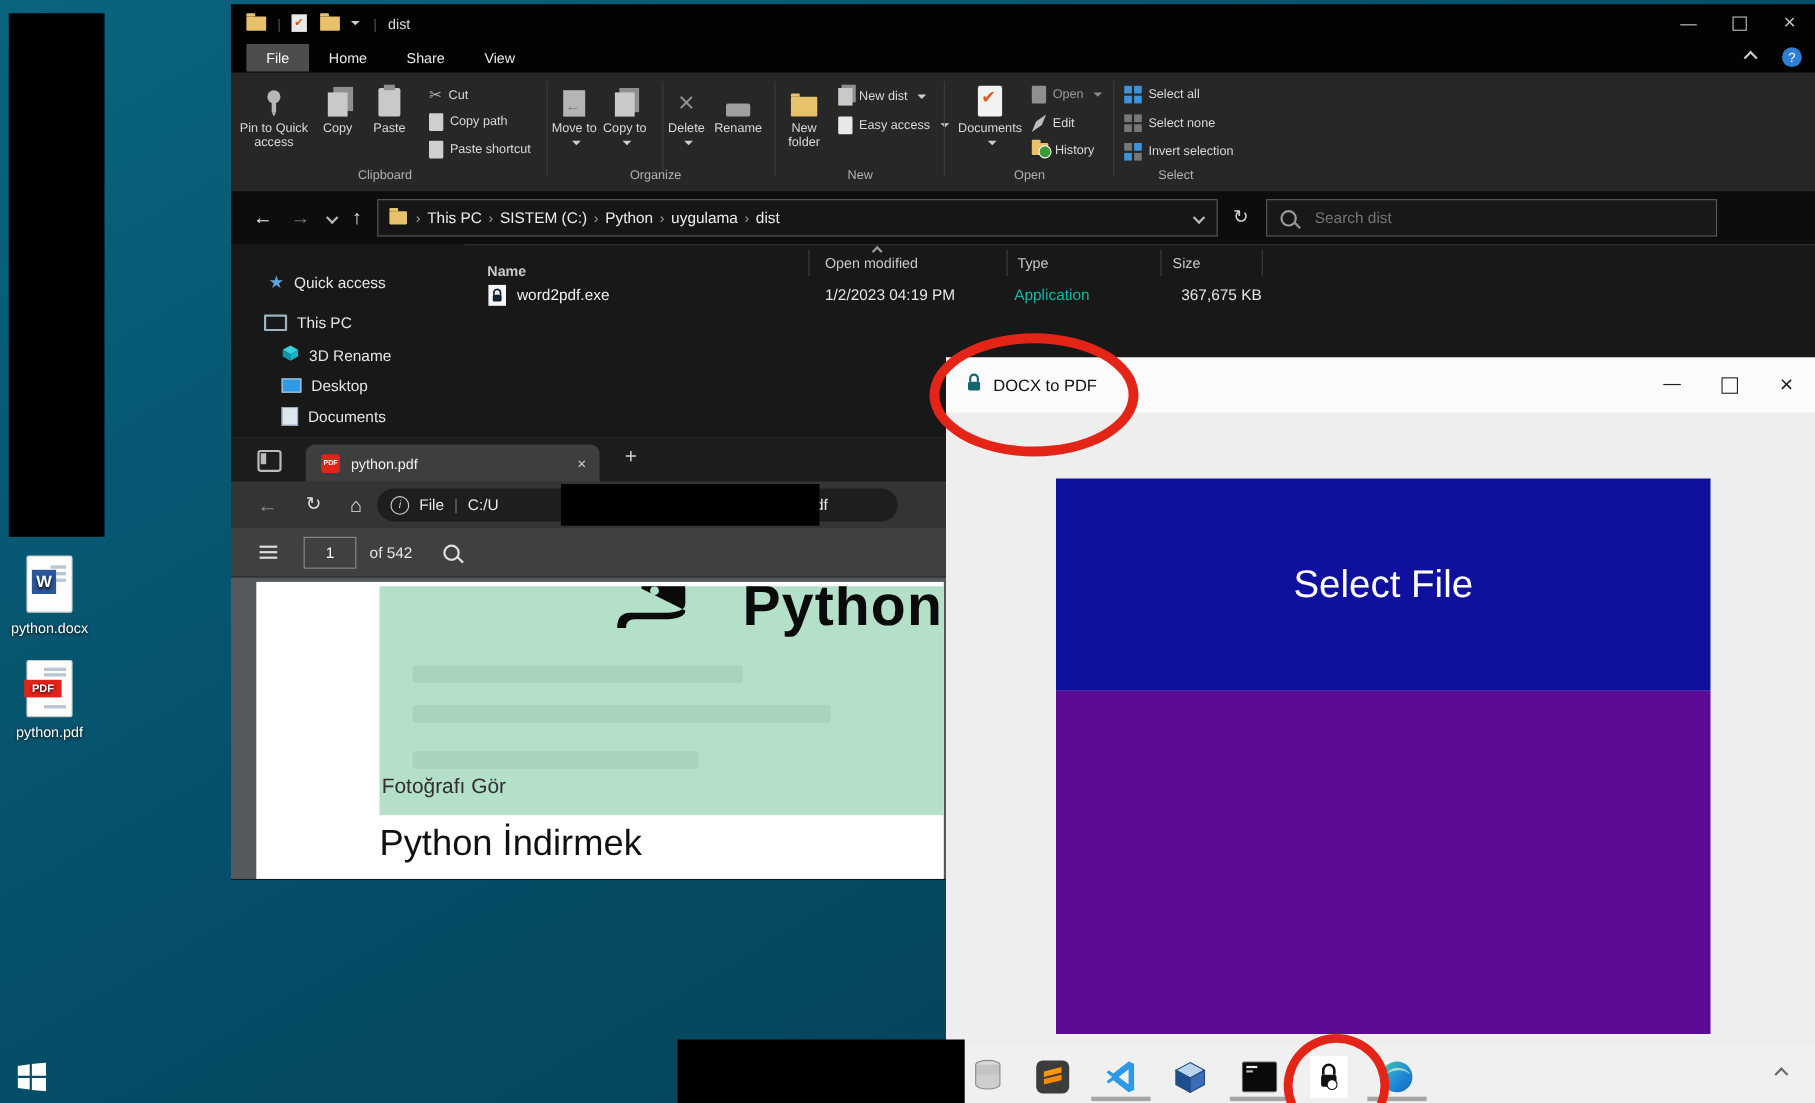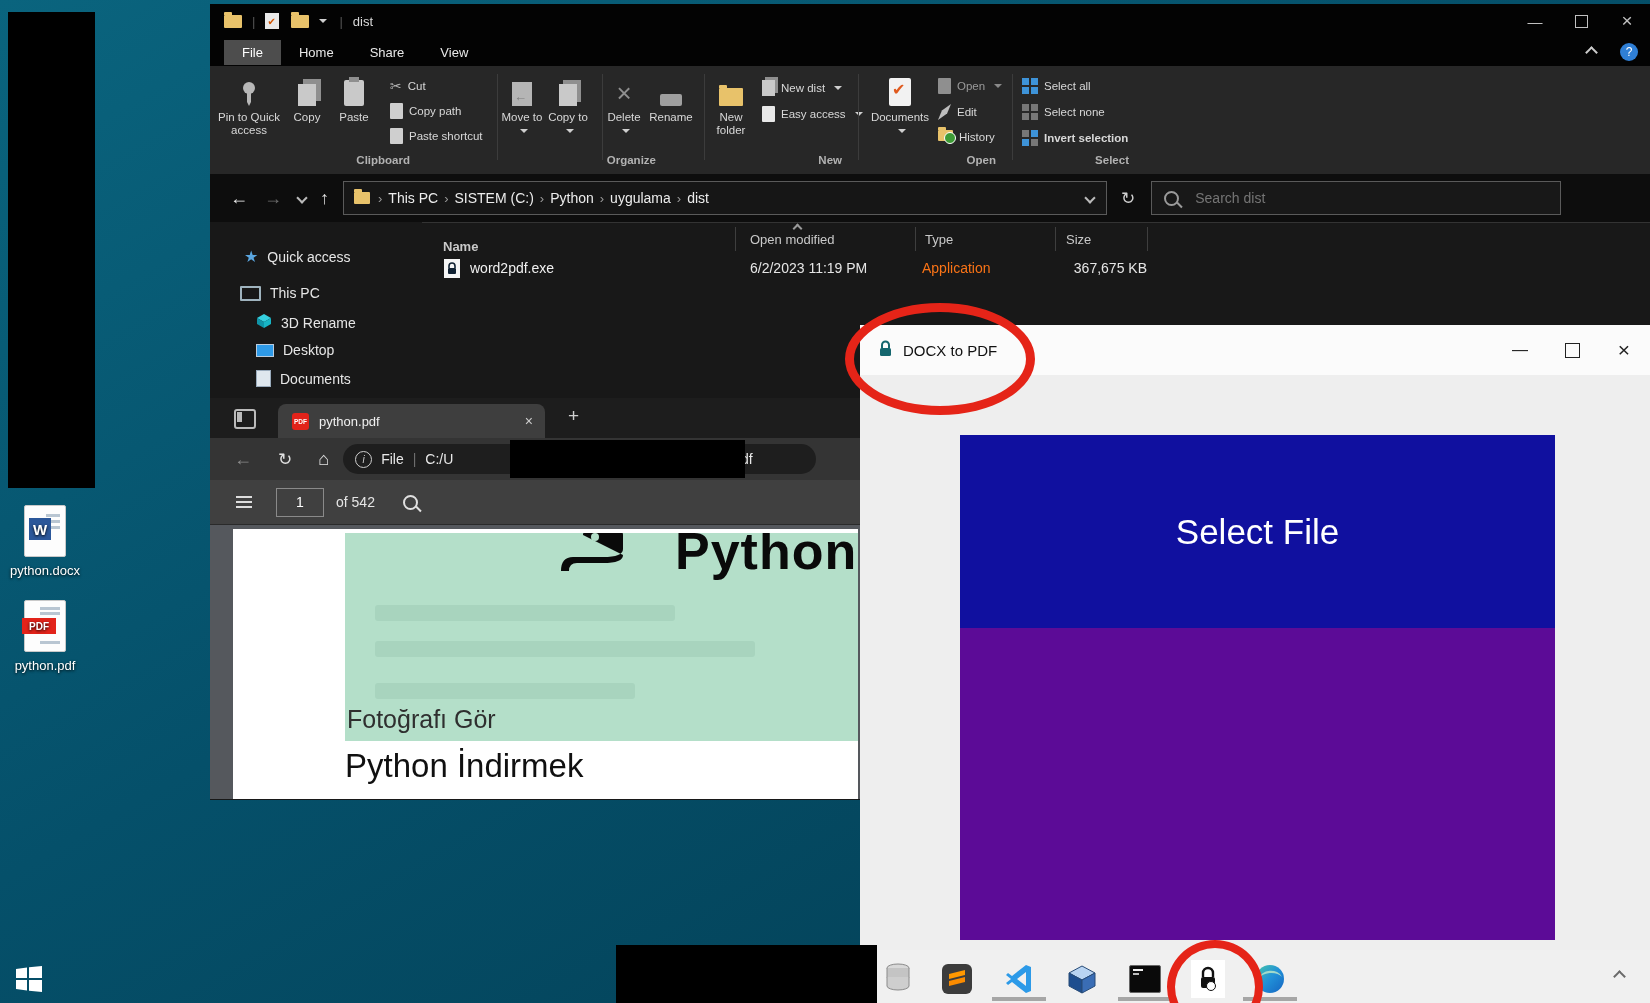--- a/index.html
+++ b/index.html
@@ -13,21 +13,21 @@
   .xtitle{left:0;top:0;width:100%;height:34px;background:#030303;display:flex;align-items:center;color:#d8d8d8;font-size:13px;}
   .wctl{width:46px;height:34px;display:flex;align-items:center;justify-content:center;color:#c0c0c0;font-size:15px;}
   .menubar{left:0;top:34px;width:100%;height:28px;background:#030303;color:#e8e8e8;font-size:13px;display:flex;align-items:center;}
   .mtab{padding:5px 18px;}
   .mtab.file{background:#4d4d4d;color:#fff;margin-left:14px;}
   .ribbon{left:0;top:62px;width:100%;height:108px;background:#272727;}
   .rbtn{position:absolute;top:6px;height:84px;text-align:center;color:#d8d8d8;font-size:11.5px;line-height:13px;}
   .ric{height:34px;display:flex;align-items:flex-end;justify-content:center;margin-bottom:5px;}
   .rsmall{position:absolute;display:flex;align-items:center;gap:6px;color:#d8d8d8;font-size:11.5px;white-space:nowrap;}
   .rsep{position:absolute;top:8px;width:1px;height:86px;background:#3c3c3c;}
-  .rgroup{position:absolute;top:88px;width:120px;text-align:right;color:#b2b2b2;font-size:11.5px;font-weight:bold;}
+  .rgroup{position:absolute;top:88px;width:120px;text-align:center;color:#b2b2b2;font-size:11.5px;}
   .caret{display:inline-block;width:0;height:0;border-left:4px solid transparent;border-right:4px solid transparent;border-top:4px solid #cfcfcf;margin-left:3px;vertical-align:middle;}
   .chev-up{display:inline-block;width:7px;height:7px;border-left:2px solid #ccc;border-top:2px solid #ccc;transform:rotate(45deg);}
   .chev-dn{display:inline-block;width:6px;height:6px;border-left:2px solid #bbb;border-bottom:2px solid #bbb;transform:rotate(-45deg);}
   .folder{display:inline-block;width:18px;height:13px;background:#e8c26a;border-radius:1px;position:relative;}
   .folder:before{content:"";position:absolute;top:-3px;left:0;width:8px;height:3px;background:#e8c26a;border-radius:1px 1px 0 0;}
   .addr{left:0;top:170px;width:100%;height:48px;background:#0d0d0d;display:flex;align-items:center;color:#dadada;}
   .crumb{font-size:14px;color:#ececec;padding:0 6px;}
   .crumb-sep{color:#9a9a9a;font-size:13px;}
   .hdrrow{position:absolute;top:218px;left:212px;right:0;height:32px;border-top:1px solid #333;color:#c9c9c9;font-size:13px;}
   .hsep{position:absolute;top:4px;width:1px;height:24px;background:#3e3e3e;}
@@ -244,21 +244,21 @@
         </div>
       <div class="rsmall" style="left:812px;top:38px;">
           <span class="gr4">
             <i class="off"></i>
             <i class="off"></i>
             <i class="off"></i>
             <i class="off"></i>
           </span>
           <span>Select none</span>
         </div>
-      <div class="rsmall" style="left:812px;top:64px;font-weight:bold;">
+      <div class="rsmall" style="left:812px;top:64px;">
           <span class="gr4">
             <i class="off"></i>
             <i></i>
             <i></i>
             <i class="off"></i>
           </span>
           <span>Invert selection</span>
         </div>
       <div class="rgroup" style="left:80px;">Clipboard</div>
       <div class="rgroup" style="left:326px;">Organize</div>
@@ -307,22 +307,22 @@
     </div>
 
     <div class="abs filerow">
       <span style="position:absolute;left:22px;top:3px;width:16px;height:19px;background:#f5f5f5;display:flex;align-items:center;justify-content:center;">
           <svg width="10" height="13">
             <path d="M2 6 v-2 a3 3 0 0 1 6 0 v2" fill="none" stroke="#123" stroke-width="1.6"></path>
             <rect x="1" y="6" width="8" height="6" rx="1" fill="#123"></rect>
           </svg>
         </span>
       <span style="position:absolute;left:48px;top:4px;">word2pdf.exe</span>
-      <span style="position:absolute;left:328px;top:4px;color:#e6e6e6;">6/2/2023 11:19 PM</span>
-      <span style="position:absolute;left:500px;top:4px;color:#f97316;text-align:right;">Application</span>
+      <span style="position:absolute;left:328px;top:4px;color:#e6e6e6;">1/2/2023 04:19 PM</span>
+      <span style="position:absolute;left:500px;top:4px;color:#14b8a6;text-align:right;">Application</span>
       <span style="position:absolute;left:633px;top:4px;width:92px;text-align:right;color:#e6e6e6;">367,675 KB</span>
     </div>
 
     <div class="sbitem" style="left:34px;top:243px;">
         <span style="color:#5aa6e0;font-size:16px;">★</span>
         <span>Quick access</span>
       </div>
     <div class="sbitem" style="left:30px;top:281px;">
         <span style="width:17px;height:11px;border:2px solid #9fb3be;border-radius:1px;"></span>
         <span>This PC</span>
@@ -383,21 +383,21 @@
       <div class="mint">
         <svg width="120" height="44" style="position:absolute;left:208px;top:-6px;">
           <path d="M30 8 q0 -8 20 -8 q20 0 20 8 l0 14 q0 8 -20 8 l-30 0 q-12 0 -12 14 l8 0 q0 -8 8 -8 l26 0 q20 0 20 -8" fill="#0a0a0a"></path>
           <circle cx="42" cy="10" r="4" fill="#b4dfc9"></circle>
         </svg>
         <span style="position:absolute;left:330px;top:-12px;font-size:52px;font-weight:600;color:#0a0a0a;letter-spacing:1px;white-space:nowrap;">Python</span>
         <span class="ghost" style="top:72px;width:300px;"></span>
         <span class="ghost" style="top:108px;width:380px;"></span>
         <span class="ghost" style="top:150px;width:260px;"></span>
       </div>
-      <div style="position:absolute;left:114px;top:176px;font-size:25px;color:#2f2f2f;">Fotoğrafı Gör</div>
+      <div style="position:absolute;left:114px;top:176px;font-size:19px;color:#2f2f2f;">Fotoğrafı Gör</div>
       <div style="position:absolute;left:112px;top:218px;font-size:33px;color:#101010;">Python İndirmek</div>
     </div>
   </div>
 
   <div class="abs censor" style="left:510px;top:440px;width:235px;height:38px;"></div>
 
   <div id="appwin" class="abs">
     <div class="abs apptitle">
       <span style="margin-left:18px;"><svg width="15" height="18">
             <path d="M4 8 v-3 a3.5 3.5 0 0 1 7 0 v3" fill="none" stroke="#15666e" stroke-width="2"></path>

